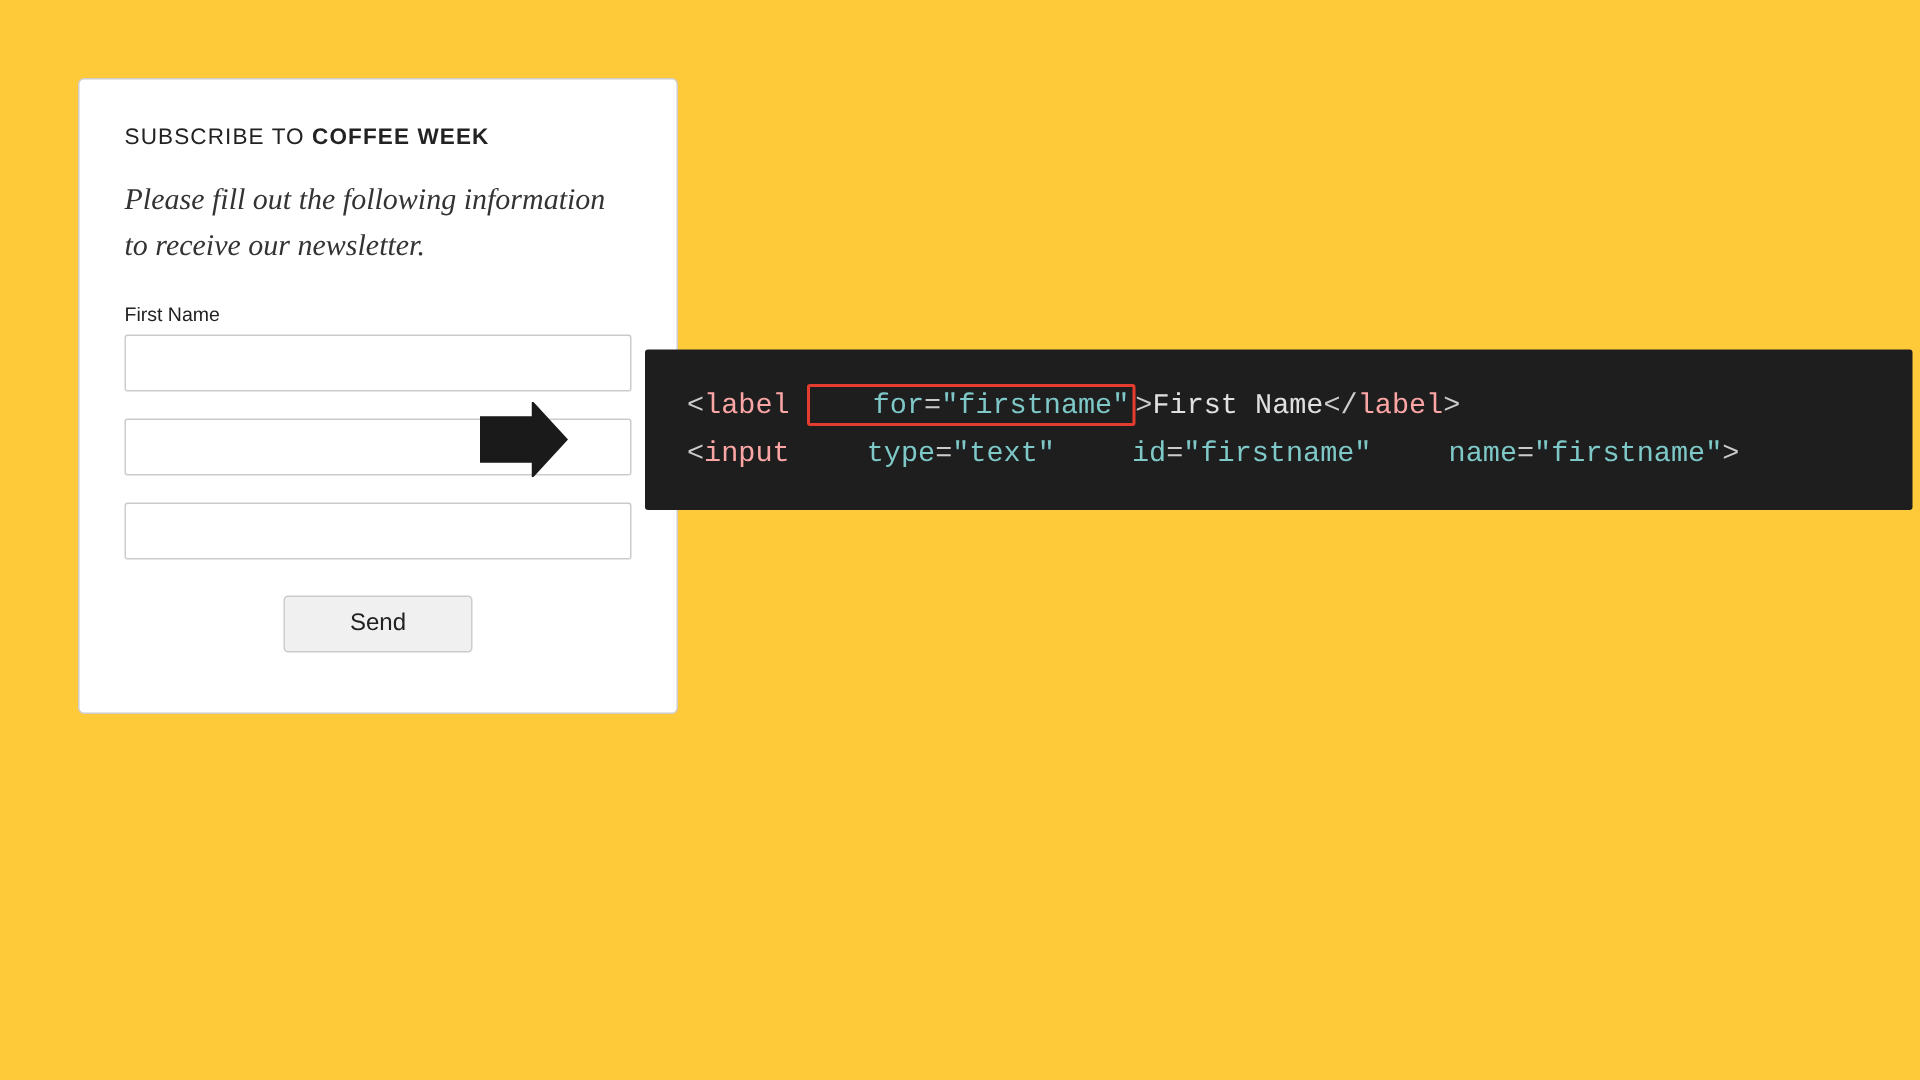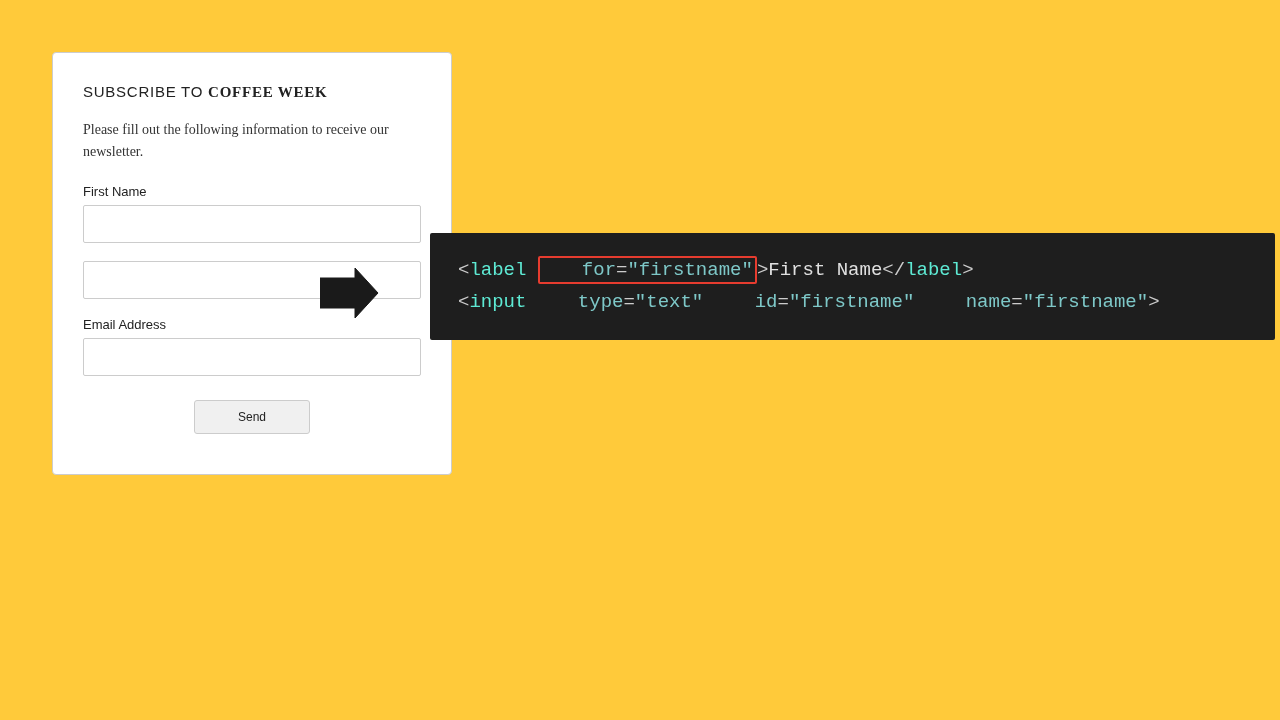--- a/index.html
+++ b/index.html
@@ -41,29 +41,29 @@
     .form-title {
       font-size: 15px;
       letter-spacing: 0.05em;
       color: #222;
       margin-bottom: 18px;
       font-family: Arial, sans-serif;
     }
 
     .form-title strong {
       font-weight: 900;
-      font-family: Liberation Serif, serif;
     }
 
     .form-description {
-      font-size: 14px;
+      font-size: 20px;
       color: #333;
       line-height: 1.55;
       margin-bottom: 22px;
       font-family: Georgia, serif;
+      font-style: italic;
     }
 
     .form-group {
       margin-bottom: 18px;
     }
 
     .form-label {
       display: block;
       font-size: 13px;
       color: #222;
@@ -81,21 +81,21 @@
       background: #fff;
     }
 
     .send-btn {
       display: block;
       margin: 24px auto 0 auto;
       padding: 9px 43px;
       background: #f0f0f0;
       border: 1px solid #ccc;
       border-radius: 3px;
-      font-size: 12px;
+      font-size: 16px;
       cursor: pointer;
       color: #222;
     }
 
     
     .arrow {
       position: absolute;
       left: 320px;
       top: 268px;
       z-index: 10;
@@ -129,21 +129,21 @@
     
     .highlight-box {
       display: inline;
       border: 2.5px solid #e63c2f;
       border-radius: 2px;
       padding: 1px 2px;
     }
 
     
     .c-bracket { color: #ccc; }
-    .c-tag { color: #5eead4; font-family: Liberation Mono, monospace; }
+    .c-tag { color: #fca5a5; font-family: Liberation Mono, monospace; }
     .c-attr { color: #7ec8c8; margin-left: 40px; }
     .c-eq { color: #ccc; }
     .c-val { color: #7ec8c8; }
     .c-val-highlight { color: #7ec8c8; }
     .c-text { color: #e0e0e0; }
   </style>
 </head>
 <body>
 
 <div class="bg"></div>
@@ -157,21 +157,20 @@
   <div class="form-group">
     <label class="form-label" for="firstname">First Name</label>
     <input class="form-input" type="text" id="firstname" name="firstname" style="">
   </div>
 
   <div class="form-group">
     <input class="form-input" type="text" id="lastname" name="lastname" style="">
   </div>
 
   <div class="form-group">
-    <label class="form-label" for="email">Email Address</label>
     <input class="form-input" type="email" id="email" name="email" style="">
   </div>
 
   <button class="send-btn">Send</button>
 </div>
 
 <svg class="arrow" viewBox="0 0 60 50" xmlns="http://www.w3.org/2000/svg">
 
   <polygon points="0,10 35,10 35,0 58,25 35,50 35,40 0,40" fill="#1a1a1a" stroke="#1a1a1a" stroke-width="1"></polygon>
 </svg>

